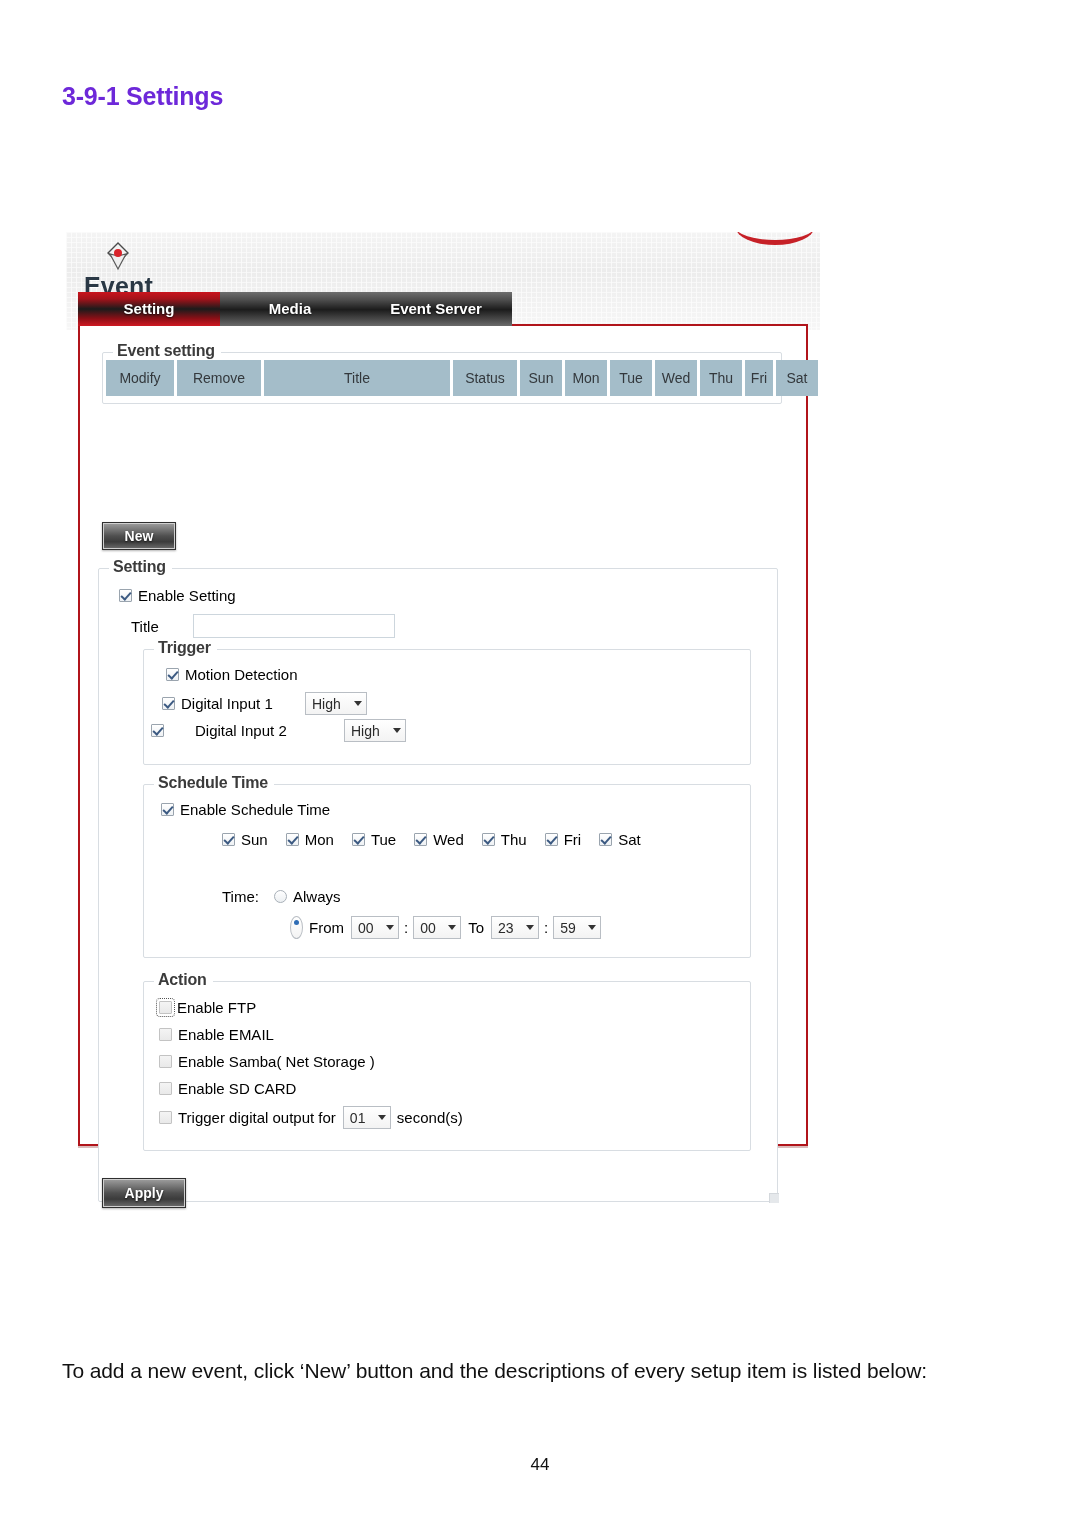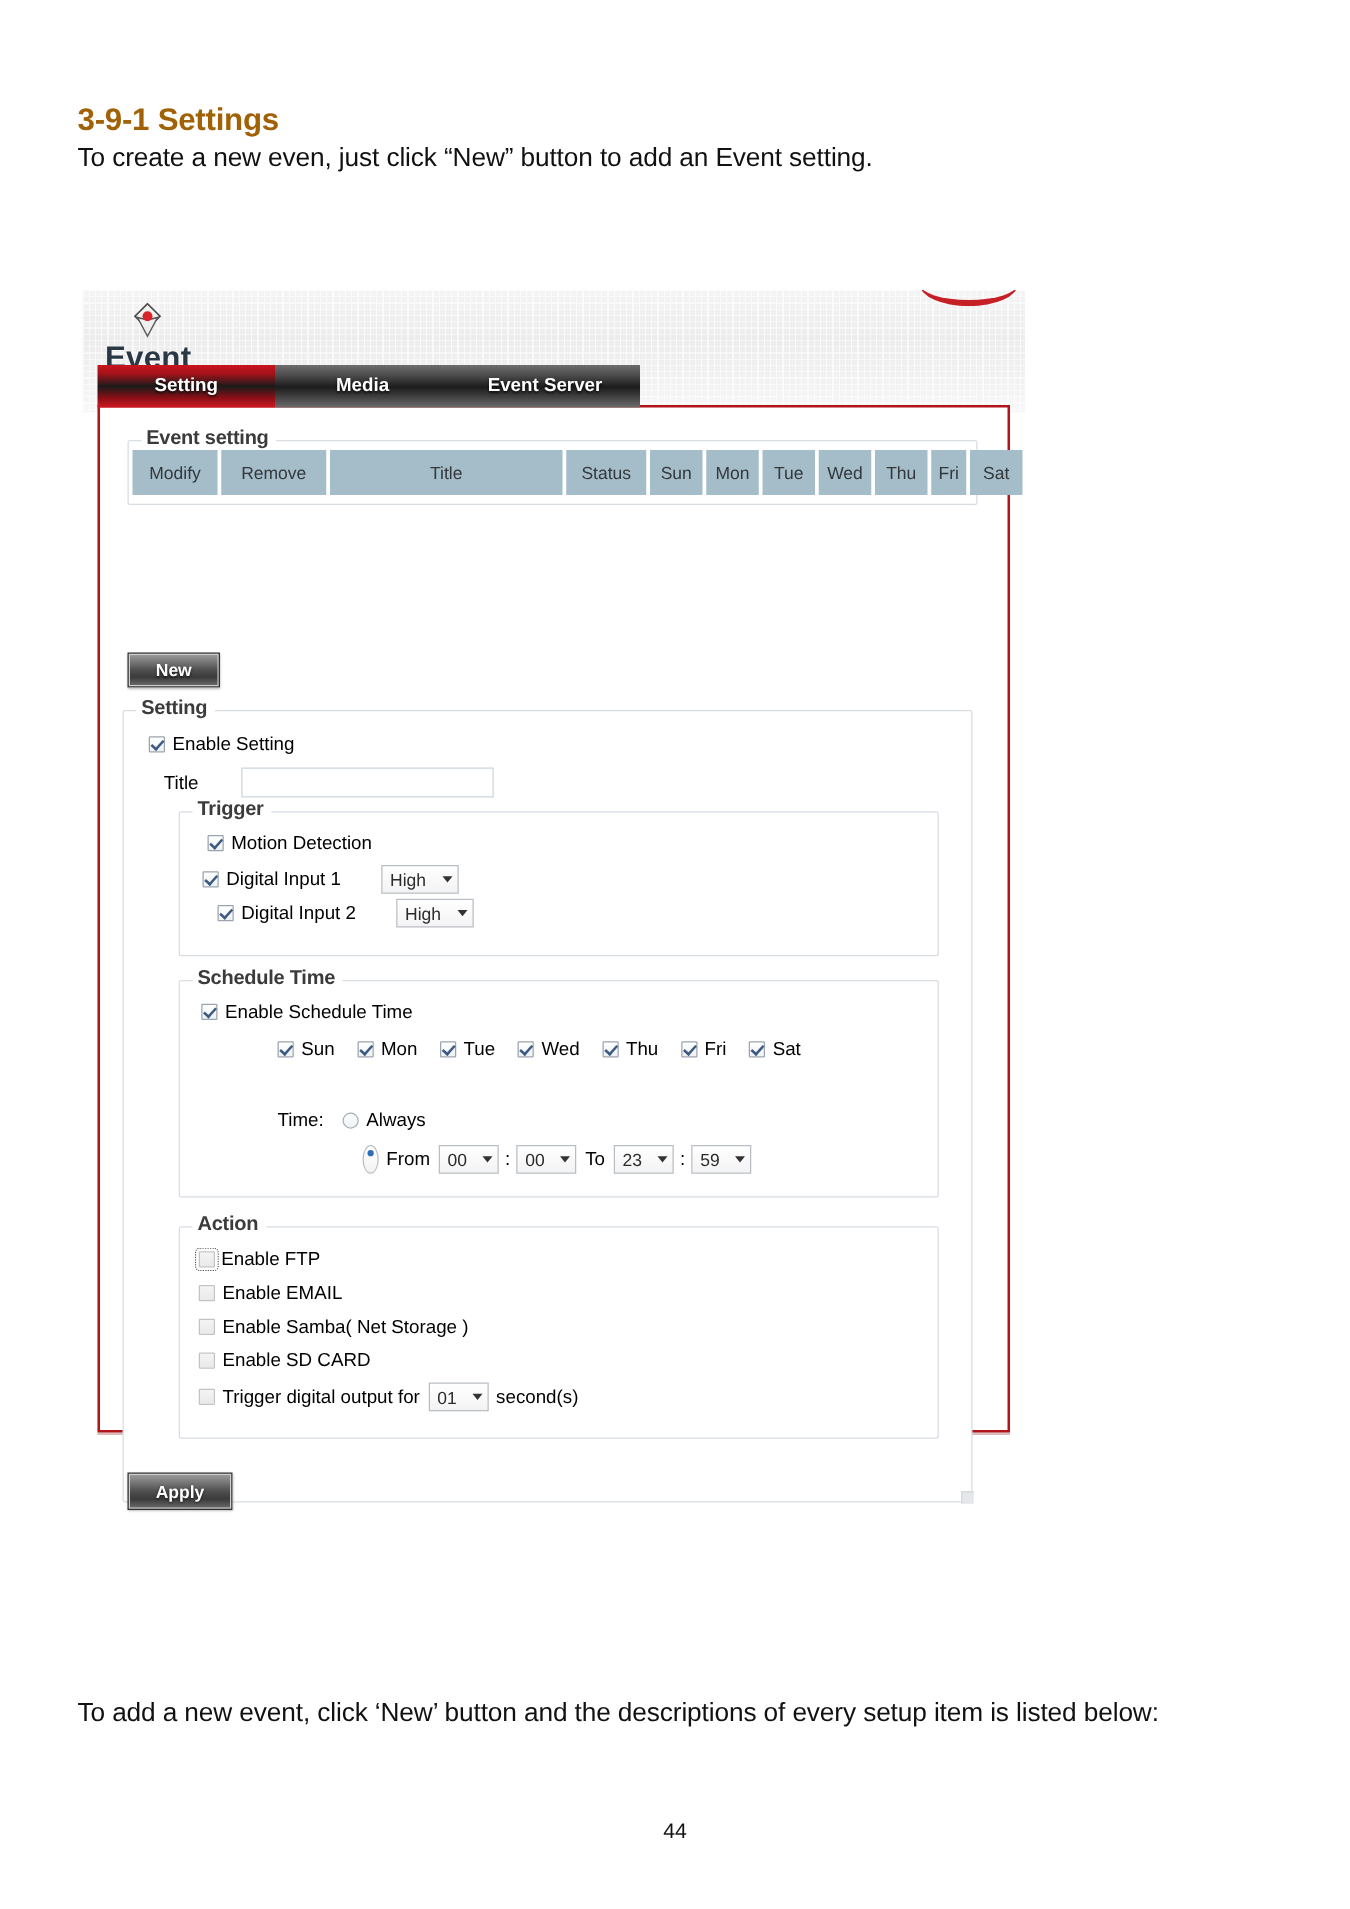--- a/index.html
+++ b/index.html
@@ -19,21 +19,21 @@
   
   .doc {
     position: absolute;
     left: 62px;
     top: 0;
     width: 956px;
   }
   .doc-heading {
     font-size: 25px;
     font-weight: bold;
-    color: #a16207;
+    color: #6d28d9;
     margin: 0;
     padding-top: 82px;
     letter-spacing: -0.2px;
   }
   .doc-para {
     font-size: 21px;
     line-height: 32px;
     color: #111;
     margin: 0;
     padding-top: 22px;
@@ -370,21 +370,20 @@
     text-align: center;
     font-size: 17px;
     color: #111;
   }
 </style>
 </head>
 <body>
 
 <div class="doc">
   <h1 class="doc-heading">3-9-1 Settings</h1>
-  <p class="doc-para tight">To create a new even, just click “New” button to add an Event setting.</p>
 </div>
 
 <div class="shot">
 
   <div class="shot-header">
     <div class="red-arc"></div>
     <div class="brand">
       <svg class="brand-logo" viewBox="0 0 24 30">
         <polygon points="12,1 22,11 12,21 2,11" fill="#f2f2f2" stroke="#4a4a4a" stroke-width="1.4"></polygon>
         <polygon points="12,14 20,12 12,27 4,12" fill="#efefef" stroke="#5a5a5a" stroke-width="1.2"></polygon>
@@ -445,21 +444,21 @@
 
           <div class="row" style="position:absolute; left:18px; top:42px;">
             <span class="chk checked"></span>
             <span class="lbl" style="width:124px;">Digital Input 1</span>
             <span class="sel sel-high">
               <span>High</span>
               <span class="caret"></span>
             </span>
           </div>
 
-          <div class="row" style="position:absolute; left:30px; top:69px;">
+          <div class="row" style="position:absolute; left:7px; top:69px;gap:25px;">
             <span class="chk checked"></span>
             <span class="lbl" style="width:124px;">Digital Input 2</span>
             <span class="sel sel-high">
               <span>High</span>
               <span class="caret"></span>
             </span>
           </div>
         </div>
 
         <div class="group g-schedule">

